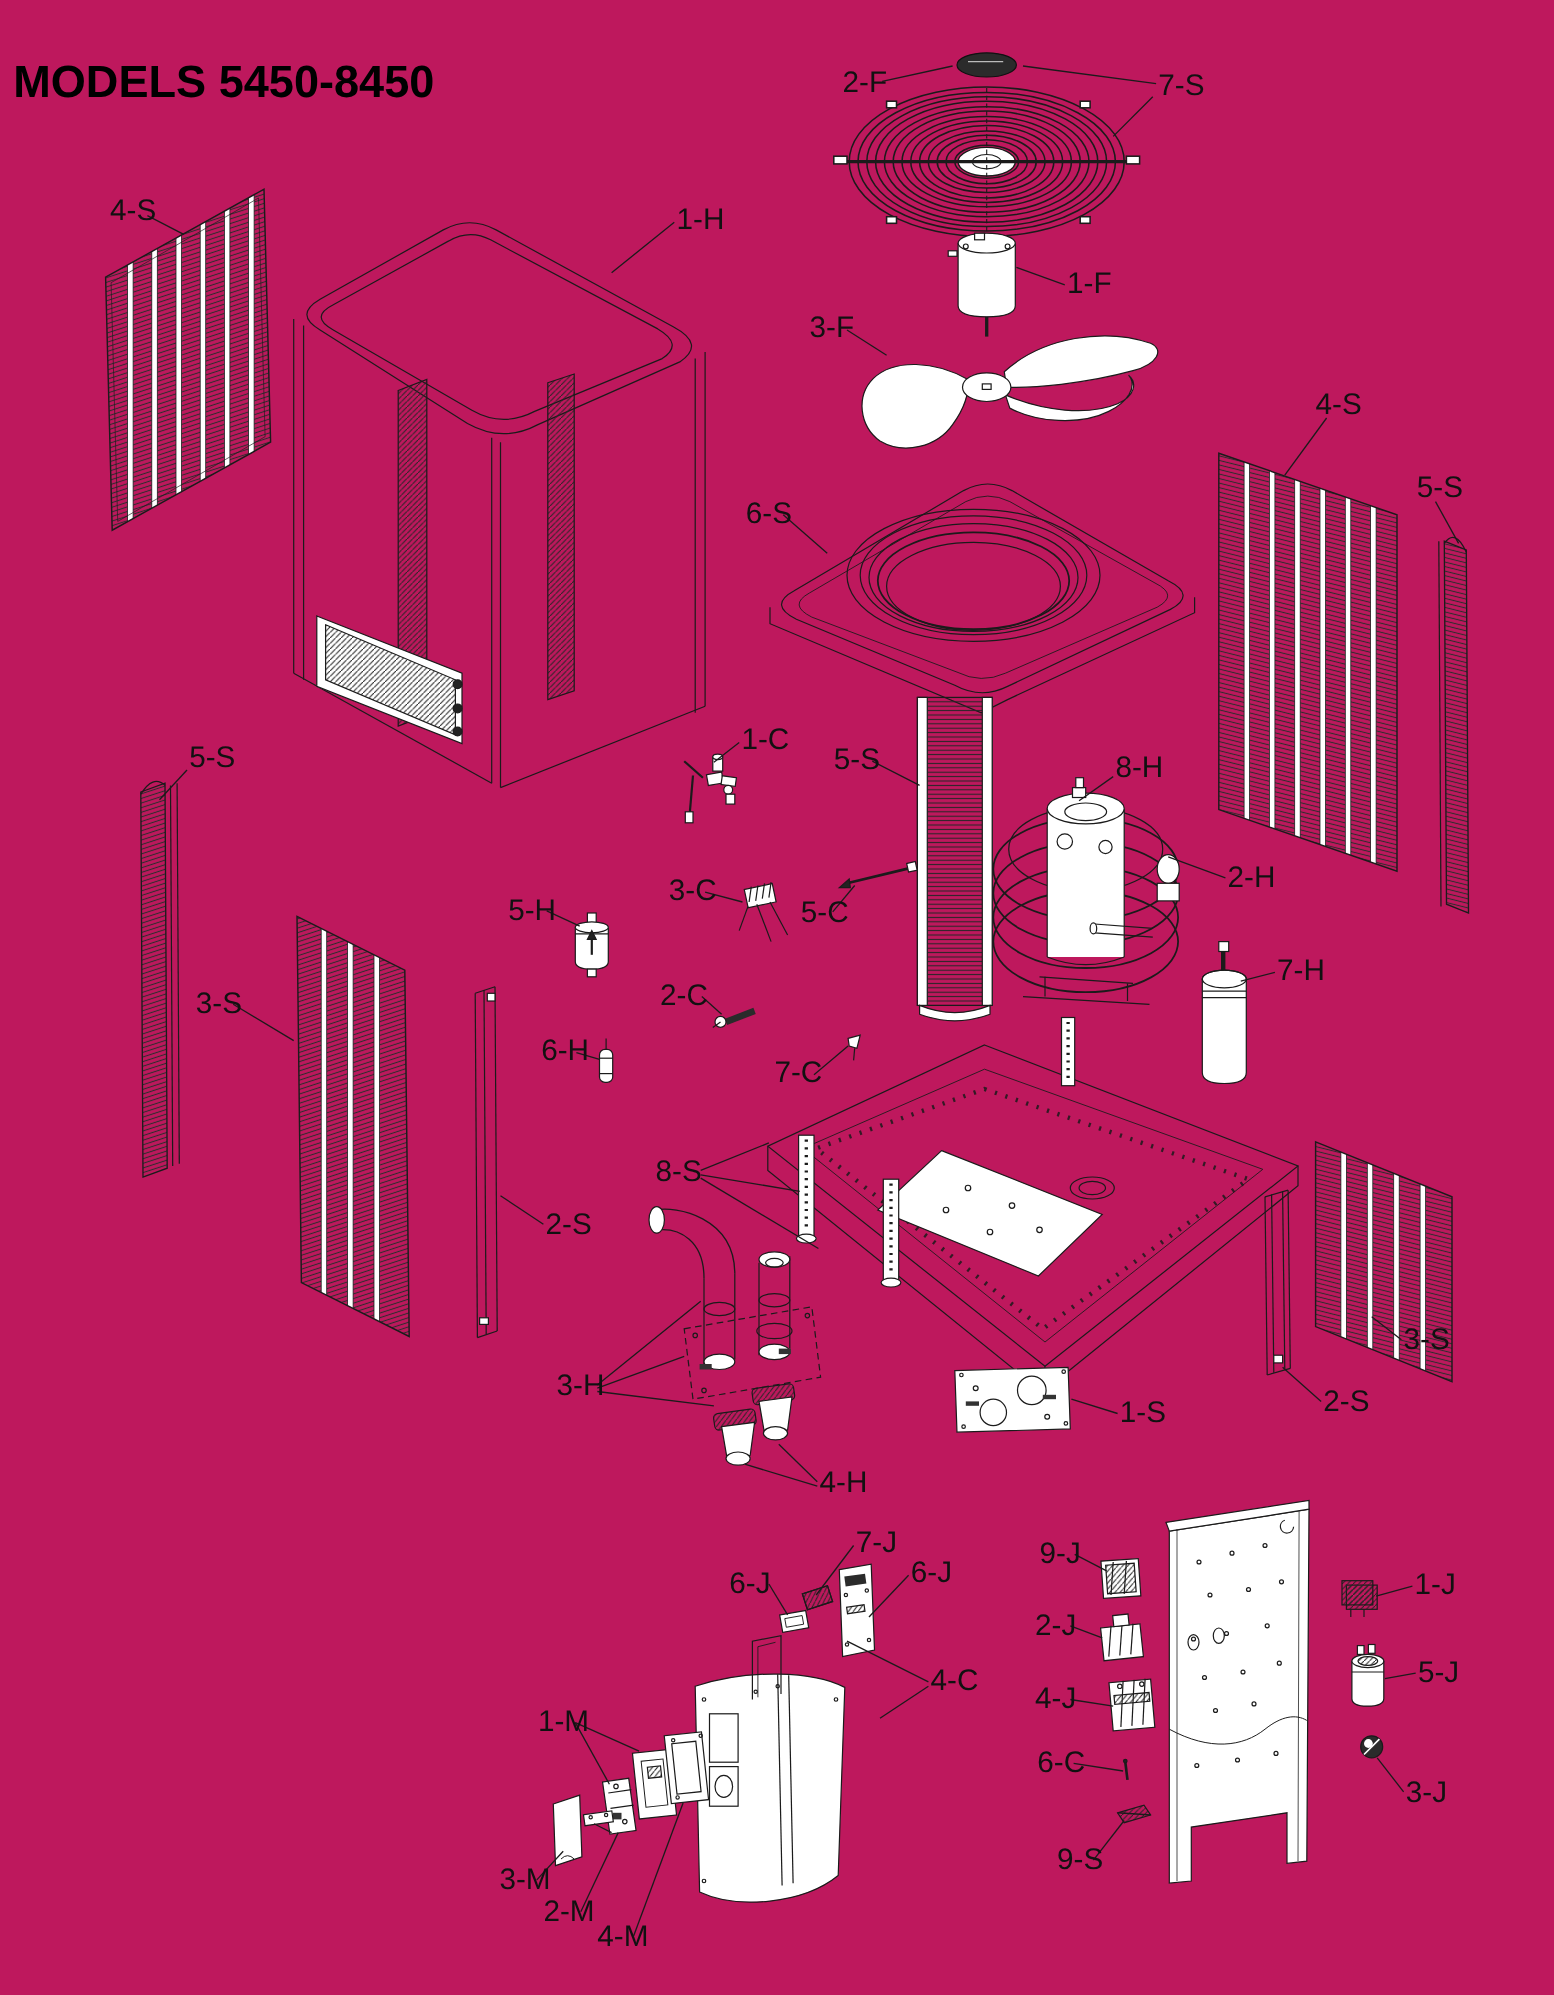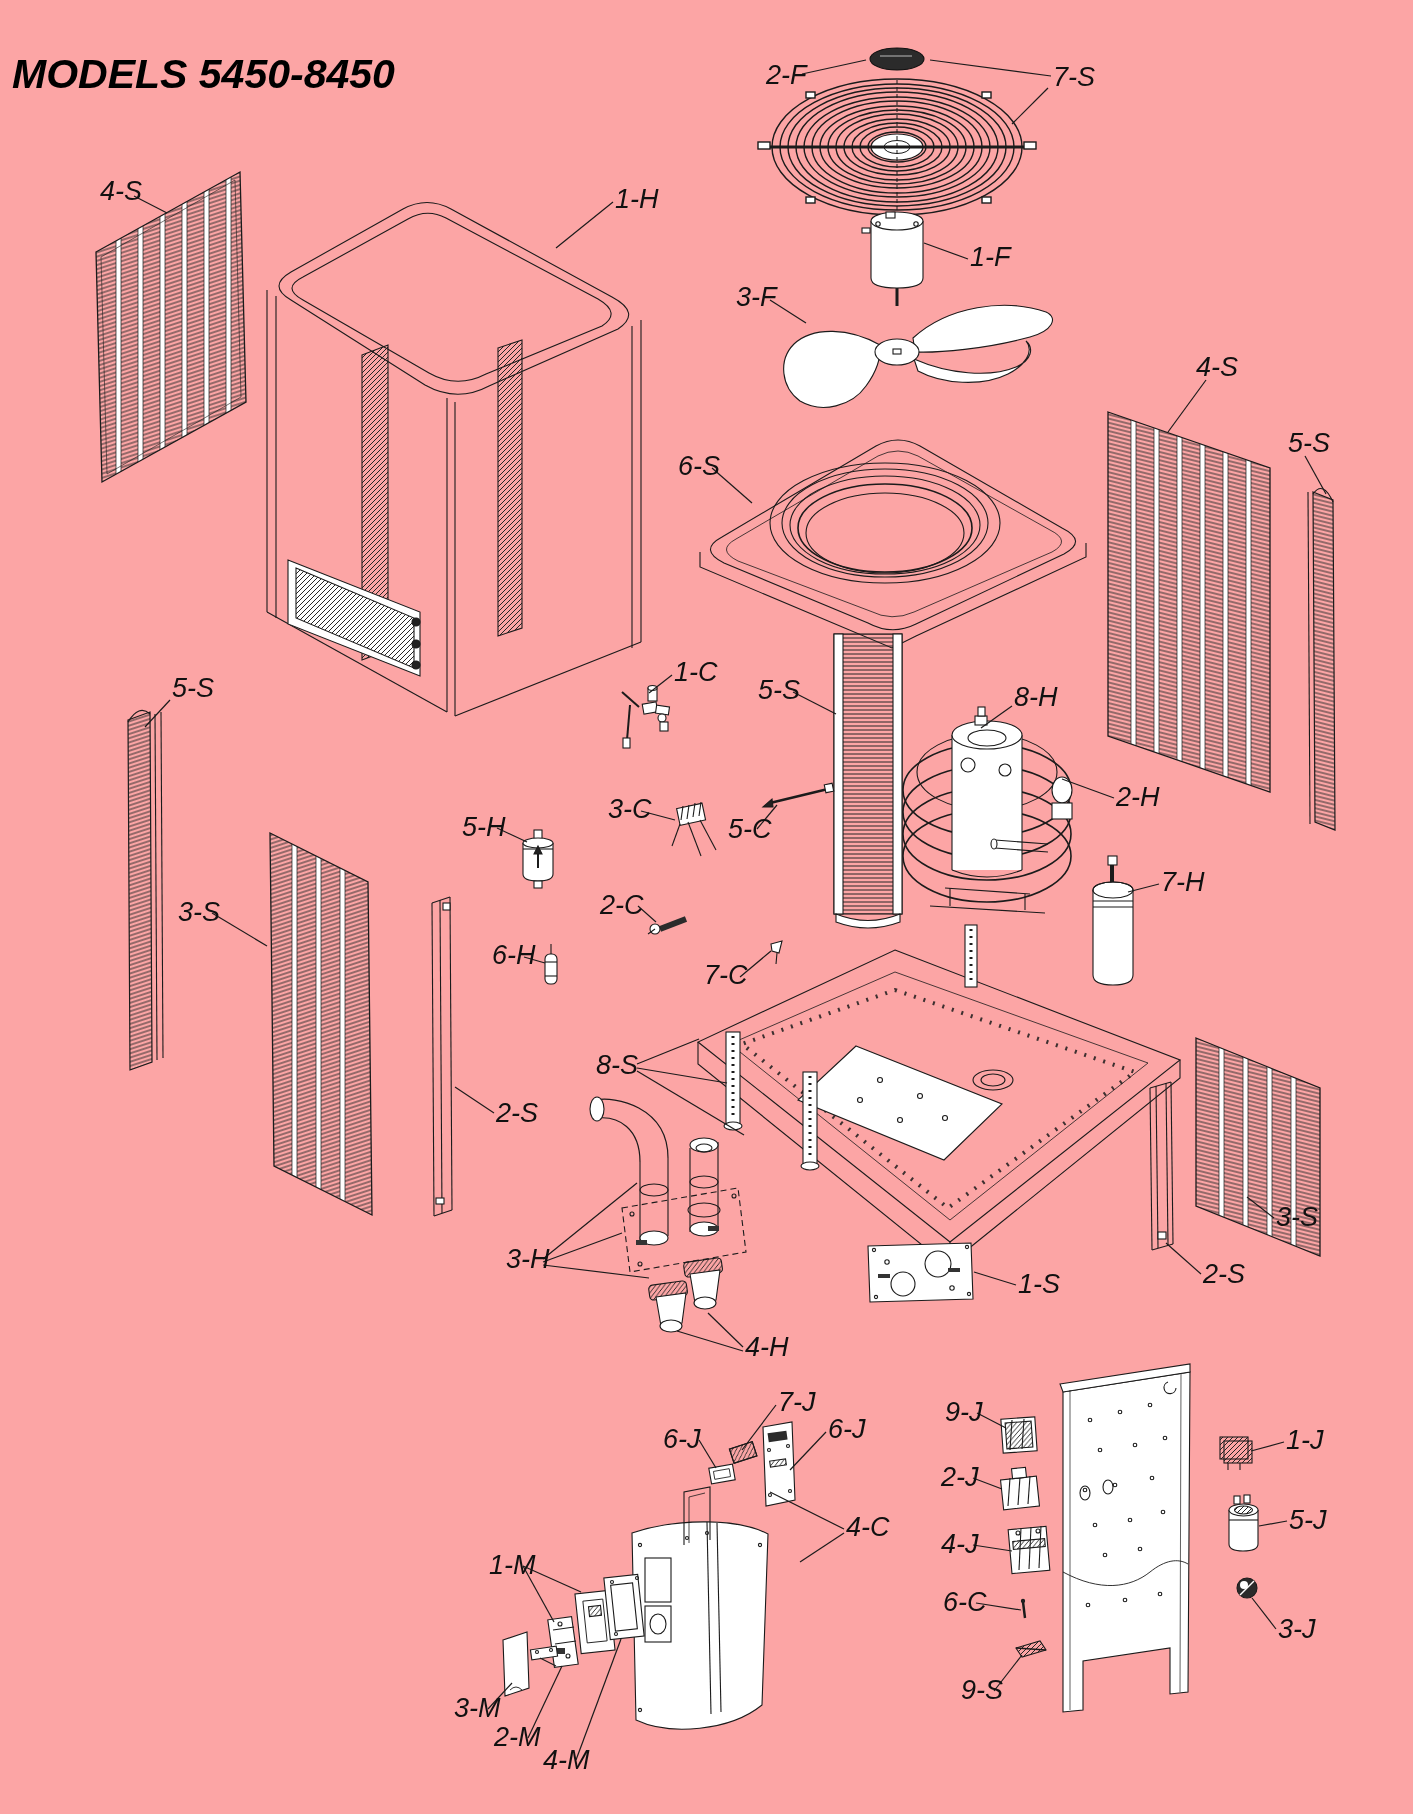--- a/index.html
+++ b/index.html
@@ -1,17 +1,17 @@
 <!DOCTYPE html>
 <html><head>
 <meta charset="utf-8">
 <style>
   html,body{margin:0;padding:0;background:#fff;}
-  #stage{position:relative;width:1413px;height:1814px;background:#fca5a5;overflow:hidden;
-         font-family:"Liberation Sans", sans-serif;font-style:italic;}
+  #stage{position:relative;width:1413px;height:1814px;background:#be185d;overflow:hidden;
+         font-family:"Liberation Sans", sans-serif;}
   svg text.callout{font-family:"Liberation Sans", sans-serif;font-size:27px;fill:#111;}
   svg text.title{font-family:"Liberation Sans", sans-serif;font-size:41px;font-weight:bold;fill:#000;}
 </style>
 </head>
 <body>
 
 <div id="stage">
 <svg id="diagram-svg" width="1413" height="1814" viewBox="0 0 1413 1814" xmlns="http://www.w3.org/2000/svg">
   <defs>
     <pattern id="louv" width="6" height="4" patternUnits="userSpaceOnUse" patternTransform="rotate(-18)">

